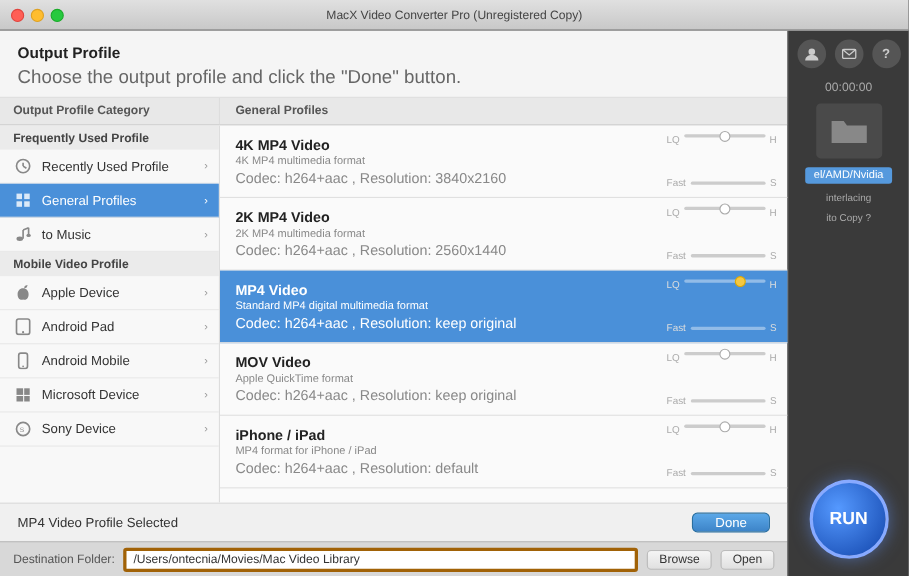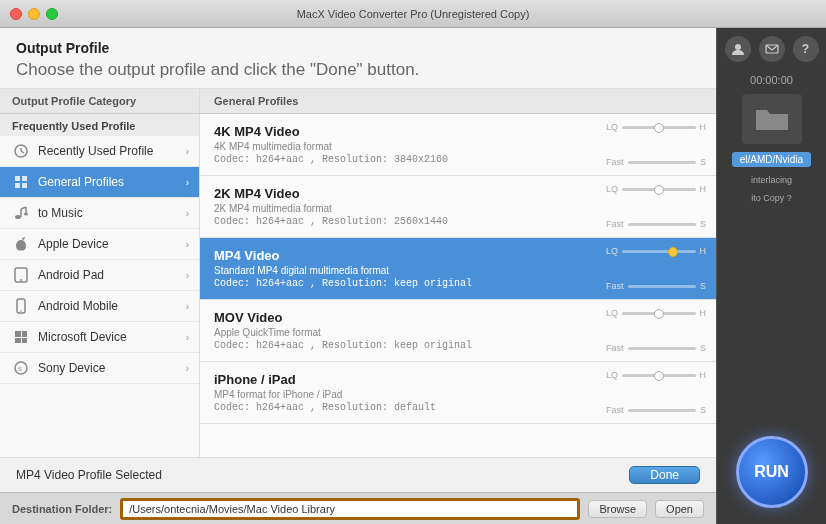--- a/index.html
+++ b/index.html
@@ -200,28 +200,26 @@
     .profile-item.selected .profile-item-desc,
     .profile-item.selected .profile-item-codec {
       color: #fff;
     }
     .profile-item-desc {
       font-size: 10px;
       color: #888;
       margin-bottom: 2px;
     }
     .profile-item-codec {
-      font-size: 10px;
+      font-size: 13px;
       color: #888;
-      font-family: Liberation Mono, monospace;
     }
 
     .quality-slider-row {
       display: flex;
-      align-items: center;
       position: absolute;
       right: 10px;
       top: 8px;
       width: 100px;
       font-size: 9px;
       color: #aaa;
       gap: 4px;
     }
     .profile-item.selected .quality-slider-row {
       color: #ddd;
@@ -297,21 +295,21 @@
       height: 32px;
       background: #d8d8d8;
       border-top: 1px solid #bbb;
       display: flex;
       align-items: center;
       padding: 0 12px;
       gap: 8px;
       font-size: 11px;
       color: #444;
     }
-    .dest-label { color: #555; font-weight: 700; text-align: right; }
+    .dest-label { color: #555; font-weight: 400; text-align: right; }
     .dest-path {
       flex: 1;
       background: #fff;
       border: 3px solid #a16207;
       border-radius: 3px;
       padding: 2px 6px;
       font-size: 11px;
       color: #333;
     }
     .dest-btn {
@@ -499,20 +497,21 @@
                 <line x1="8" y1="12" x2="8" y2="4" stroke="#888" stroke-width="1.5"></line>
                 <line x1="8" y1="4" x2="13" y2="2" stroke="#888" stroke-width="1.5"></line>
                 <line x1="13" y1="2" x2="13" y2="8" stroke="#888" stroke-width="1.5"></line>
                 <ellipse cx="13" cy="9" rx="2" ry="1.5" fill="#888"></ellipse>
               </svg>
           </div>
           <span class="category-item-label">to Music</span>
           <span class="category-item-arrow">›</span>
         </div>
 
+        <div class="category-header">Mobile Video Profile</div>
 
         <div class="category-item">
           <div class="category-item-icon">
             <svg width="16" height="16" viewBox="0 0 16 16">
                 <path d="M11 3.5C11 3.5 12 2 12 1c-1 0-2.5 1-2.5 1C9 3.5 9 4 9 4s.5 0 2-.5z" fill="#888"></path>
                 <path d="M8 4C5 4 3 6.5 3 9.5c0 3 1.5 5 3.5 5 .7 0 1.2-.3 1.5-.3s.8.3 1.5.3c2 0 3.5-2 3.5-5C13 6.5 11 4 8 4z" fill="#888"></path>
               </svg>
           </div>
           <span class="category-item-label">Apple Device</span>
           <span class="category-item-arrow">›</span>

